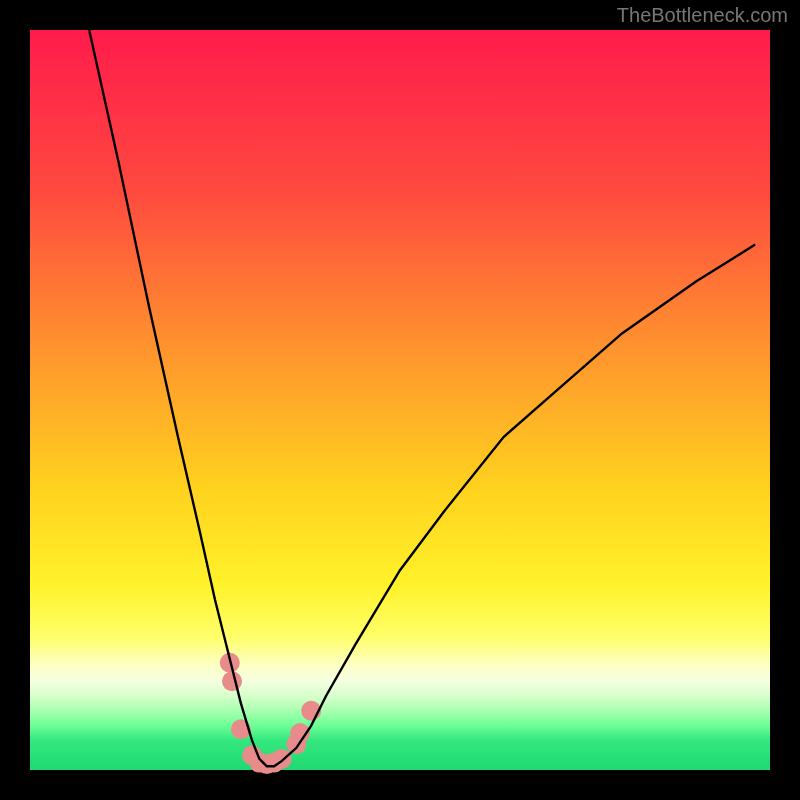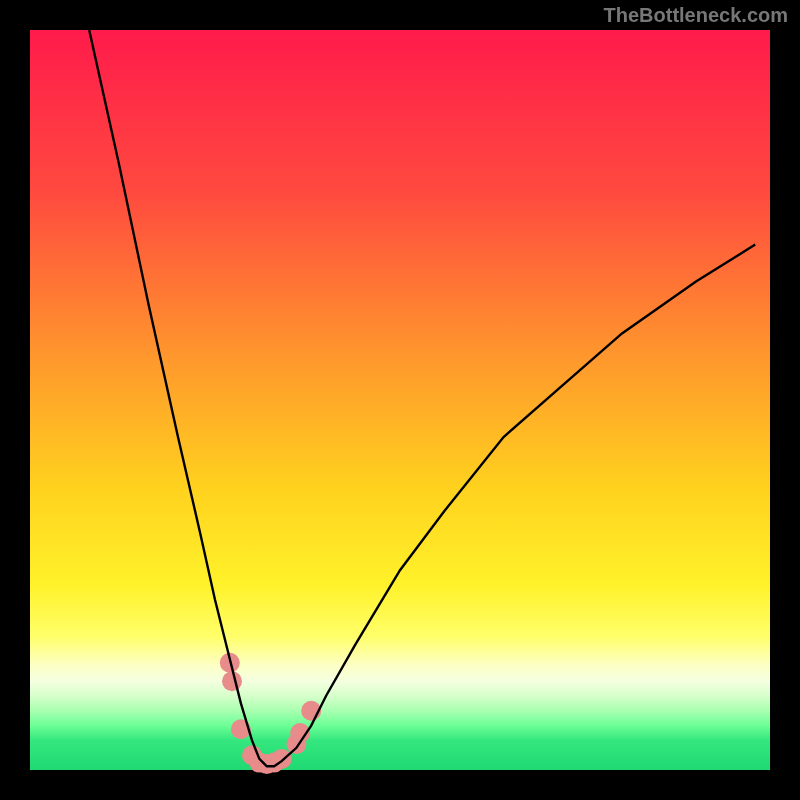--- a/index.html
+++ b/index.html
@@ -9,21 +9,21 @@
     width: 800px;
     height: 800px;
     overflow: hidden;
     font-family: Arial, Helvetica, sans-serif;
   }
   .watermark {
     position: absolute;
     top: 4px;
     right: 12px;
     font-size: 20px;
-    font-weight: 700;
+    font-weight: 400;
     color: #777;
     z-index: 20;
   }
   .frame {
     position: absolute;
     top: 0;
     left: 0;
     width: 800px;
     height: 800px;
   }

